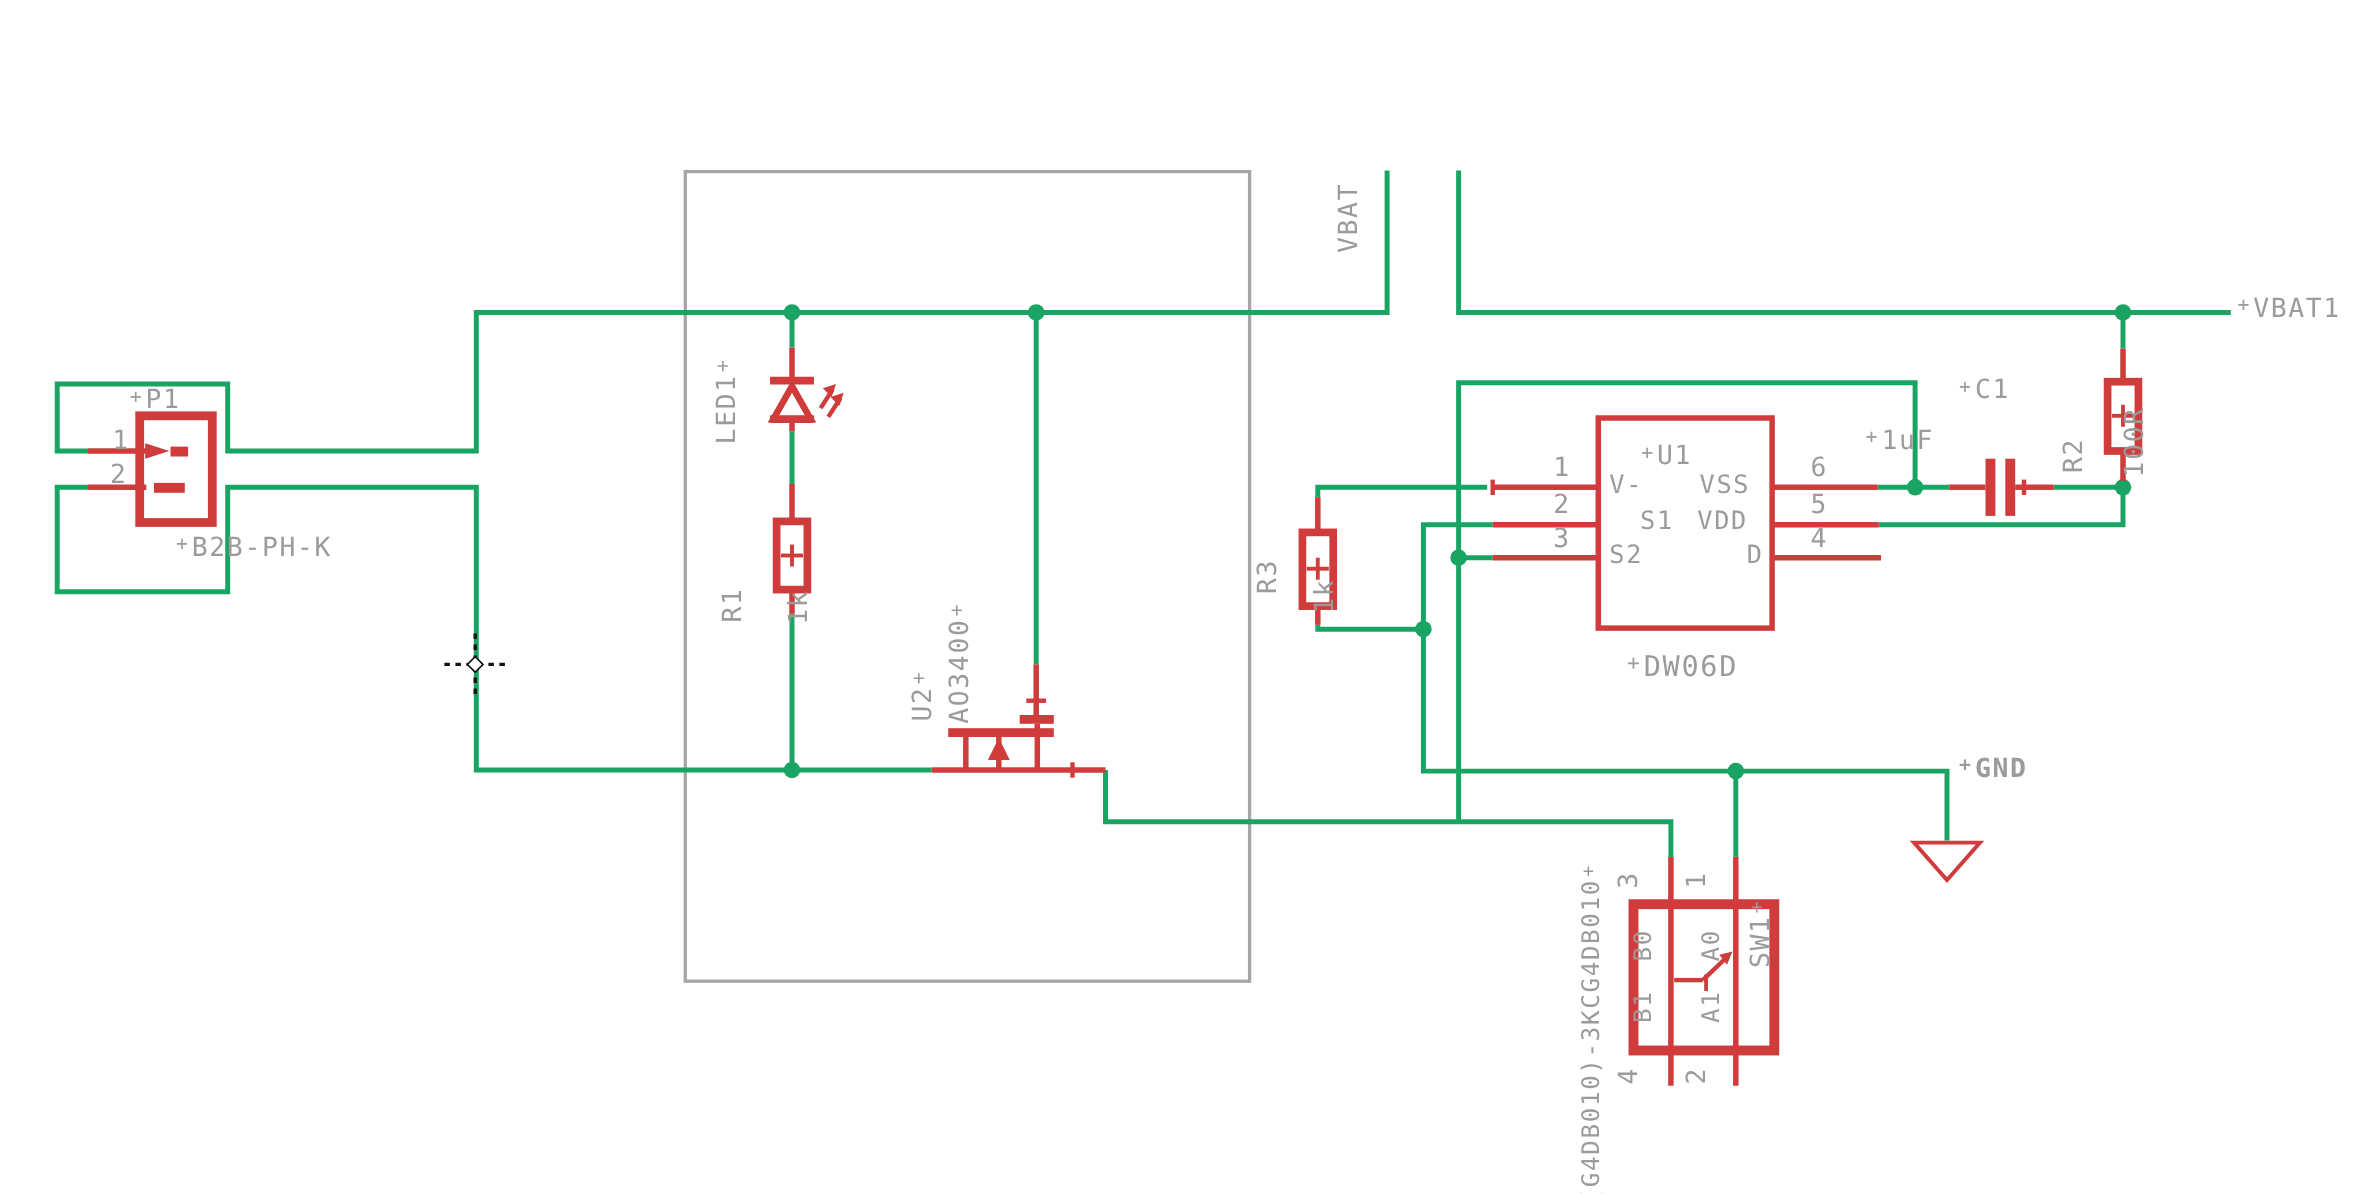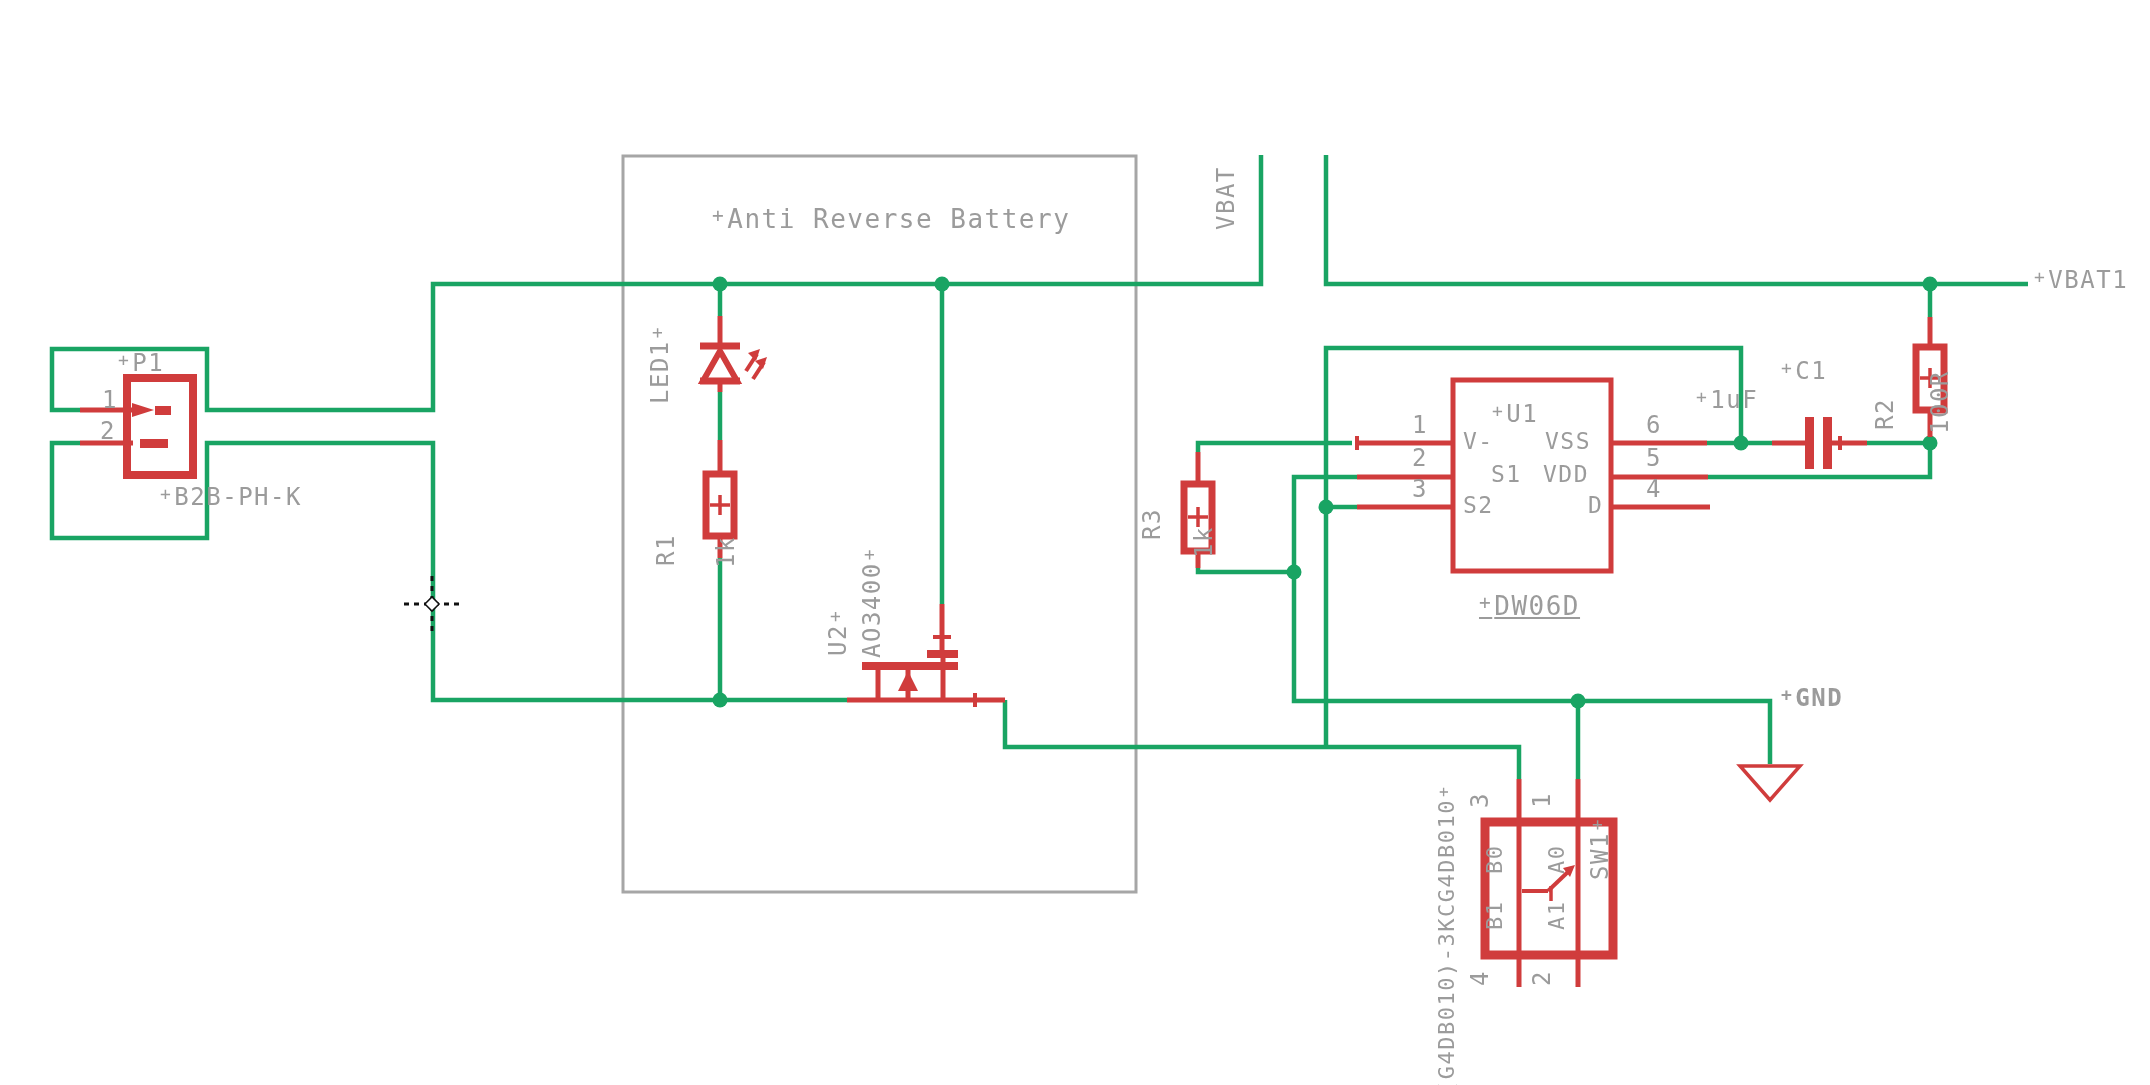--- a/index.html
+++ b/index.html
@@ -169,21 +169,20 @@
       </g>
     </g>
 
     <g stroke="#111111">
       <path d="M404 604 L461 604" stroke-width="3" stroke-dasharray="5 5"></path>
       <path d="M432 576 L432 633" stroke-width="3" stroke-dasharray="5 5"></path>
       <rect x="427" y="599" width="10" height="10" fill="#ffffff" stroke="#111111" stroke-width="1.5" transform="rotate(45 432 604)"></rect>
     </g>
   </svg>
 
-  <div class="lb f26" style="left:710px;top:206px;"><span class="cross">+</span><span>Anti Reverse Battery</span></div>
 
   <div class="lb f24" style="left:116px;top:351px;text-align:center;"><span class="cross">+</span><span>P1</span></div>
   <div class="lb f24" style="left:102px;top:388px;"><span>1</span></div>
   <div class="lb f24" style="left:100px;top:419px;"><span>2</span></div>
   <div class="lb f24" style="left:116px;top:485px;margin-left:42px;"><span class="cross">+</span><span>B2B-PH-K</span></div>
 
   <div class="lb f24 vt" style="left:1238px;top:206px;"><span>VBAT</span></div>
 
   <div class="lb f24 vt" style="left:672px;top:380px;"><span>LED1</span><span class="cross">+</span></div>
 
@@ -202,23 +201,23 @@
   <div class="lb f23" style="left:1463px;top:463px;margin-left:28px;"><span>S1</span></div>
   <div class="lb f23" style="left:1543px;top:463px;"><span>VDD</span></div>
   <div class="lb f23" style="left:1463px;top:494px;"><span>S2</span></div>
   <div class="lb f23" style="left:1588px;top:494px;"><span>D</span></div>
   <div class="lb f24" style="left:1412px;top:413px;"><span>1</span></div>
   <div class="lb f24" style="left:1412px;top:446px;"><span>2</span></div>
   <div class="lb f24" style="left:1412px;top:477px;"><span>3</span></div>
   <div class="lb f24" style="left:1646px;top:413px;"><span>6</span></div>
   <div class="lb f24" style="left:1646px;top:446px;"><span>5</span></div>
   <div class="lb f24" style="left:1646px;top:477px;"><span>4</span></div>
-  <div class="lb f26" style="left:1477px;top:593px;text-decoration:underline;"><span class="cross">+</span><span>DW06D</span></div>
-
-  <div class="lb f24" style="left:1779px;top:359px;"><span class="cross">+</span><span>C1</span></div>
+  <div class="lb f26" style="left:1477px;top:593px;"><span class="cross">+</span><span>DW06D</span></div>
+
+  <div class="lb f24" style="left:1779px;top:342px;"><span class="cross">+</span><span>C1</span></div>
   <div class="lb f24" style="left:1694px;top:388px;"><span class="cross">+</span><span>1uF</span></div>
 
   <div class="lb f24 vt" style="left:1897px;top:406px;"><span>R2</span></div>
   <div class="lb f24 vt" style="left:1952px;top:410px;"><span>100R</span></div>
 
   <div class="lb f24" style="left:2032px;top:268px;"><span class="cross">+</span><span>VBAT1</span></div>
   <div class="lb f24" style="left:1779px;top:686px;font-weight:bold;"><span class="cross">+</span><span>GND</span></div>
 
   <div class="lb f24 vt" style="left:1612px;top:856px;"><span>SW1</span><span class="cross">+</span></div>
   <div class="lb f24 vt" style="left:1492px;top:784px;"><span>3</span></div>

